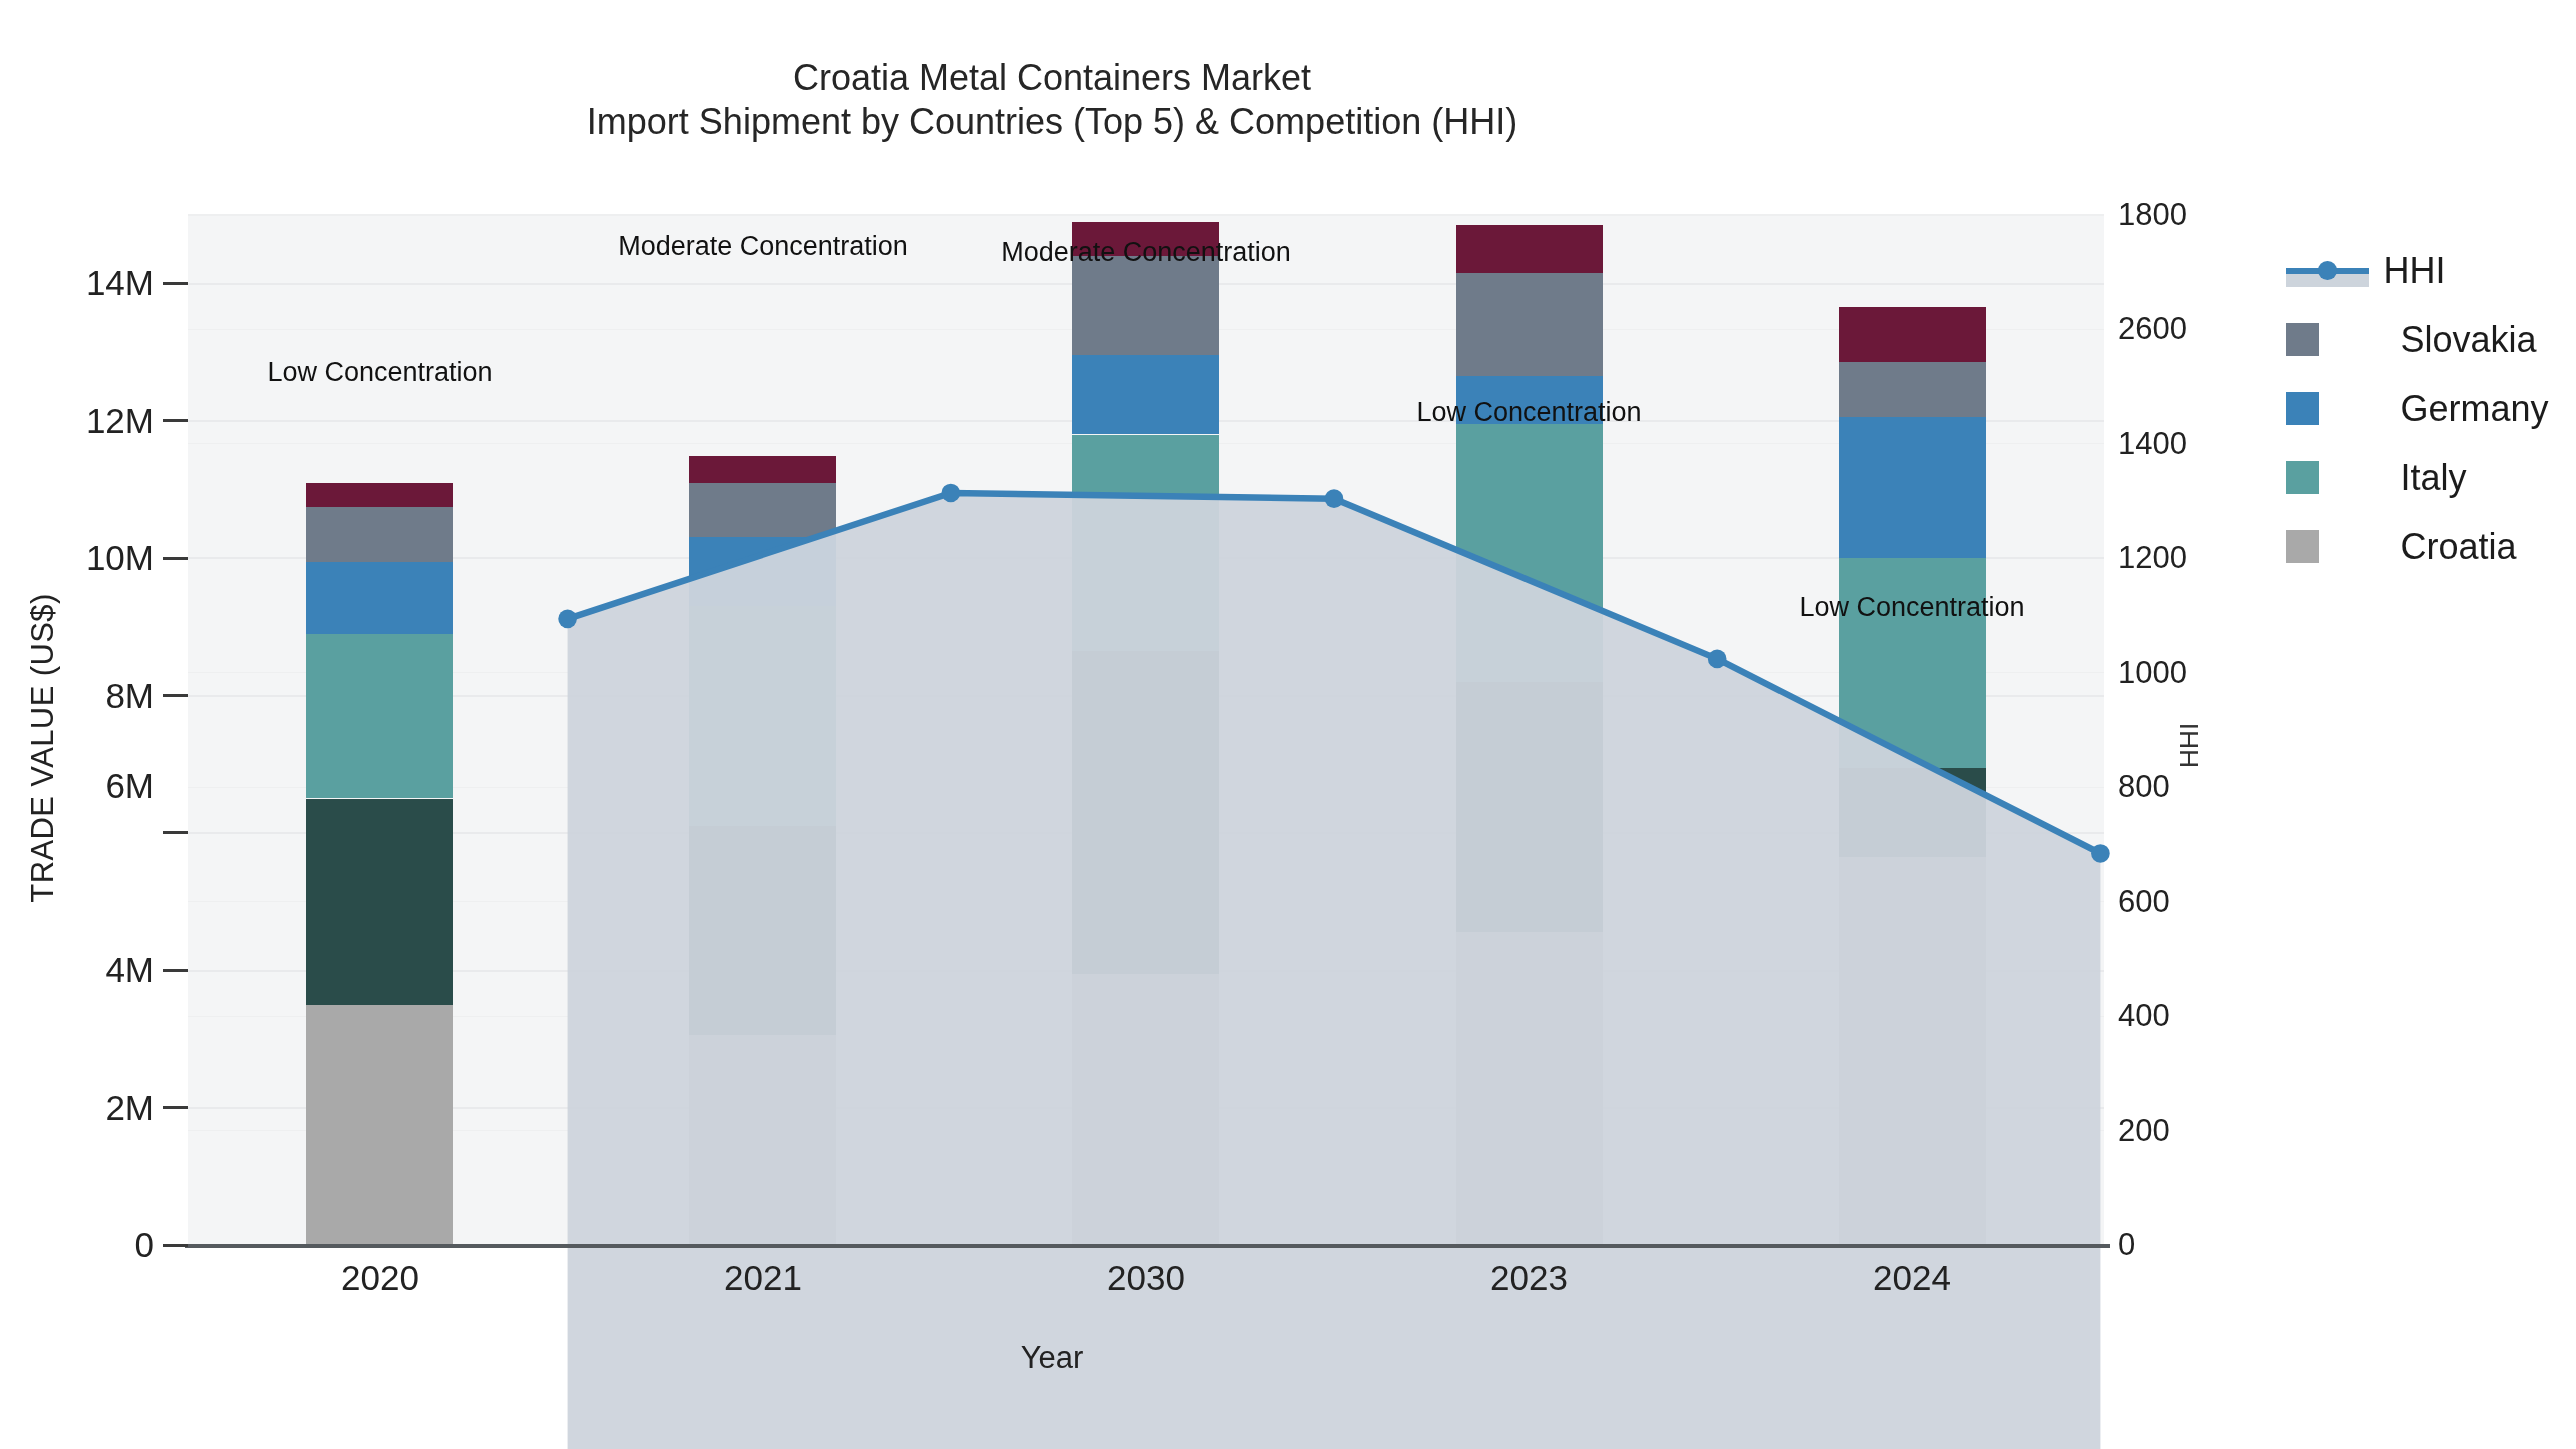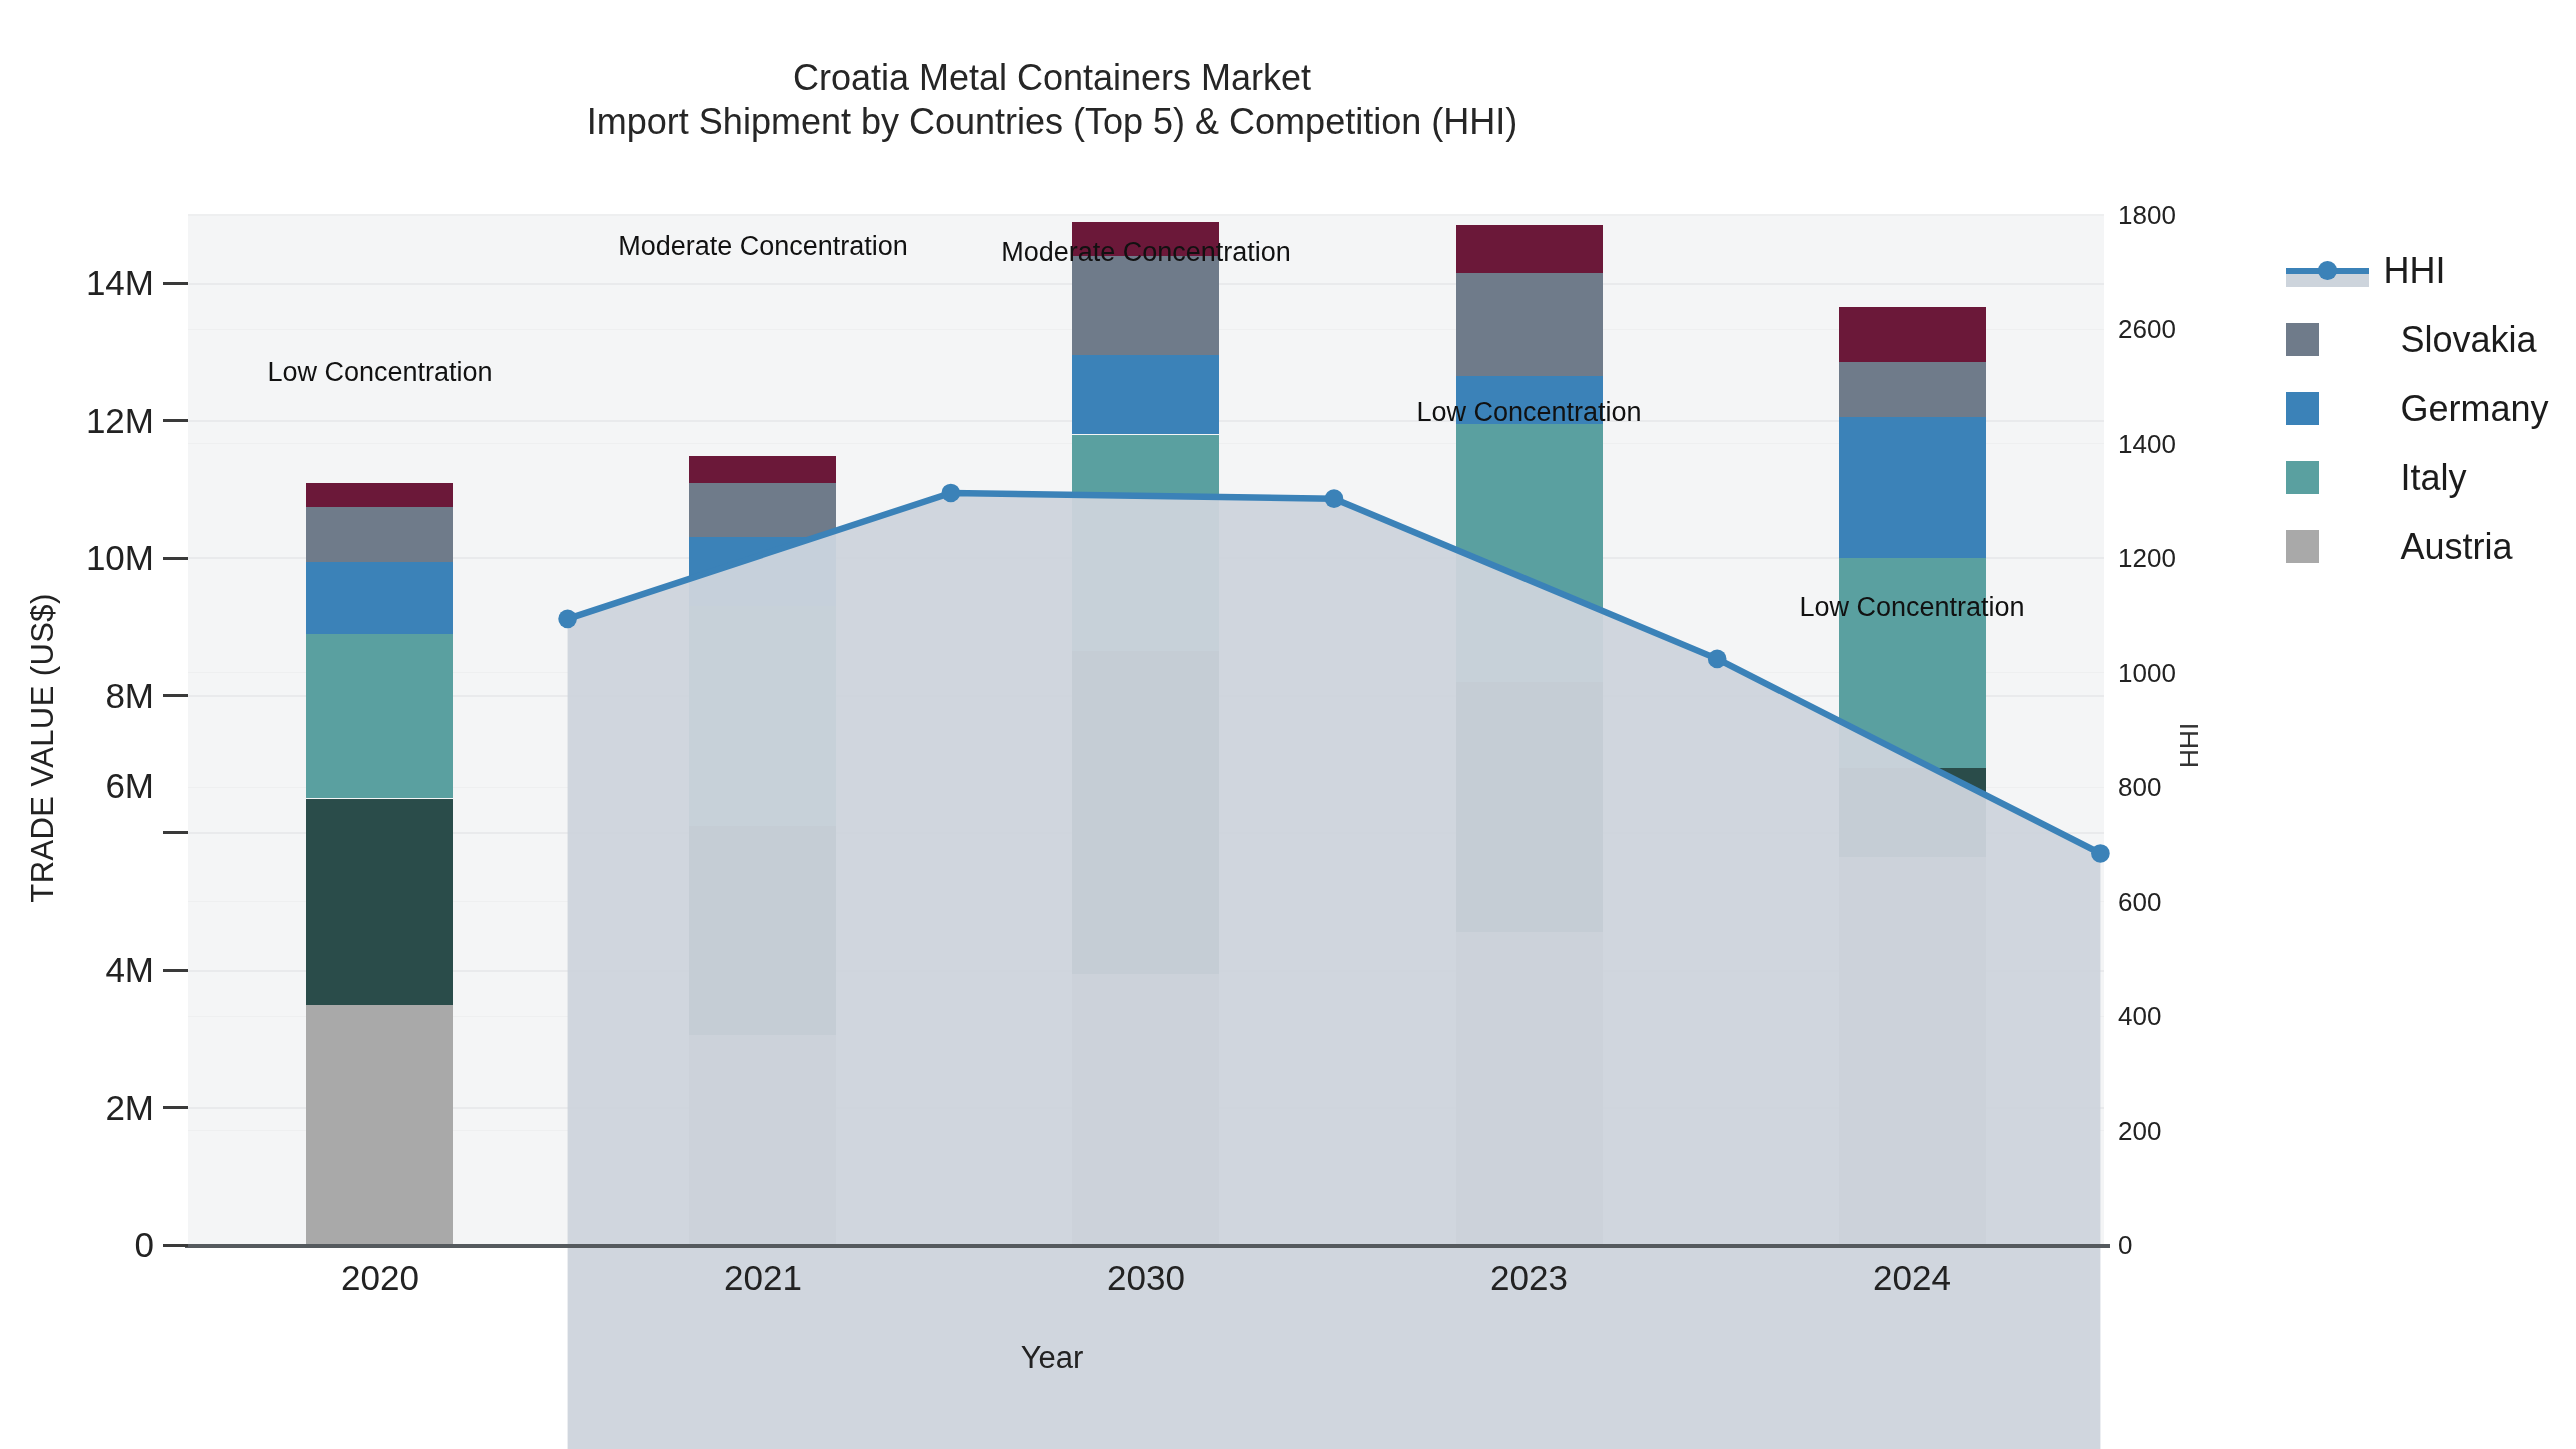--- a/index.html
+++ b/index.html
@@ -19,21 +19,21 @@
   .gridline.minor{background:#eeeff0;height:1.4px;}
 
   
   #x-axis-line{position:absolute;left:185px;top:1244px;width:1925px;height:3.6px;
     background:#555a5e;}
 
   
   .ytick-l{position:absolute;left:163px;width:25px;height:2.9px;background:#3a3a3a;}
   .ytl{position:absolute;width:154px;text-align:right;font-size:35px;color:#222;
     transform:translateY(-50%);left:0;}
-  .ytr{position:absolute;width:165px;text-align:left;font-size:26px;color:#222;
+  .ytr{position:absolute;width:165px;text-align:left;font-size:31px;color:#222;
     transform:translateY(-50%);left:2118px;}
   .xtl{position:absolute;top:1258px;width:286px;text-align:center;font-size:35px;color:#222;}
 
   
   #y-axis-title{position:absolute;left:-229px;top:730px;width:544px;text-align:center;
     font-size:31px;color:#222;transform:rotate(-90deg);transform-origin:50% 50%;
     letter-spacing:0.4px;}
   #y2-axis-title{position:absolute;left:2082px;top:730px;width:215px;text-align:center;
     font-size:26.5px;color:#333;transform:rotate(-90deg);transform-origin:50% 50%;}
   #x-axis-title{position:absolute;left:0;top:1340px;width:2104px;text-align:center;
@@ -221,16 +221,16 @@
       <span class="legend-label">Germany</span>
     </div>
     <div class="legend-row">
       <span class="legend-swatch" style="background: rgb(90, 160, 160);"></span>
       <span style="width: 50px; flex: 0 0 auto;"></span>
       <span class="legend-label">Italy</span>
     </div>
     <div class="legend-row">
       <span class="legend-swatch" style="background: rgb(169, 169, 169);"></span>
       <span style="width: 50px; flex: 0 0 auto;"></span>
-      <span class="legend-label">Austria</span>
+      <span class="legend-label">Croatia</span>
     </div>
   </div>
 
 
 </body></html>

